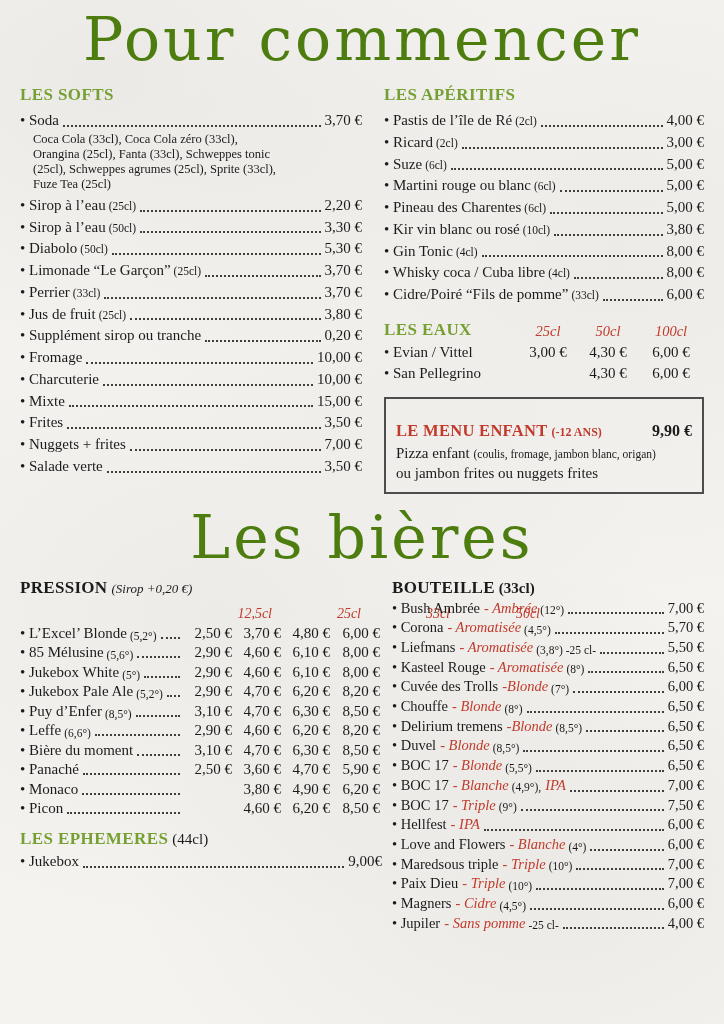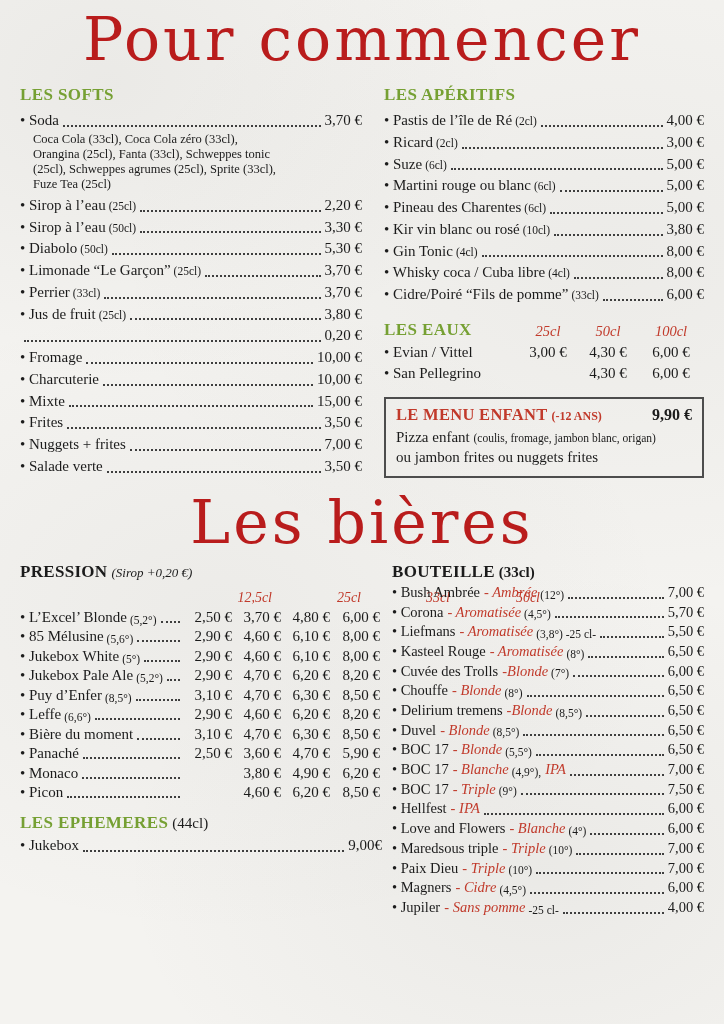--- a/index.html
+++ b/index.html
@@ -12,21 +12,21 @@
       radial-gradient(ellipse 400px 300px at 15% 8%, rgba(110,110,105,0.07), transparent),
       radial-gradient(ellipse 500px 350px at 85% 25%, rgba(110,110,105,0.06), transparent),
       radial-gradient(ellipse 450px 320px at 30% 60%, rgba(110,110,105,0.06), transparent),
       radial-gradient(ellipse 420px 300px at 75% 85%, rgba(110,110,105,0.07), transparent);
     overflow:hidden;
   }
   .page{width:724px;height:1024px;overflow:hidden;padding-top:6px;}
   .big-title{
     font-family:"DejaVu Serif","Liberation Serif",serif;
     font-size:60px;line-height:1.12;font-weight:400;
-    color:#b91c1c;text-align:center;letter-spacing:3px;
+    color:#4d7c0f;text-align:center;letter-spacing:3px;
   }
   .beers-title{margin-top:10px;}
   .cols{display:flex;padding:0 20px;}
   .top-cols{margin-top:12px;}
   .top-left{width:342px;margin-right:22px;flex:none;}
   .top-right{flex:1;min-width:0;}
   .beer-cols{margin-top:6px;}
   .beer-left{width:362px;margin-right:10px;flex:none;}
   .beer-right{flex:1;min-width:0;}
   .sec{font-weight:bold;font-size:17px;letter-spacing:.4px;}
@@ -38,21 +38,21 @@
   .mname{white-space:nowrap;}
   .sz{font-size:11.5px;margin-left:3px;}
   .leader{flex:1 1 10px;min-width:10px;border-bottom:2px dotted #3e3e3e;margin:0 4px 3px;}
   .mprice{white-space:nowrap;}
   .sub{font-size:12.5px;line-height:1.2;margin:-1px 0 4px 13px;width:252px;}
   .eaux{margin-top:16px;}
   .eaux-grid{display:grid;grid-template-columns:1fr 60px 60px 66px;align-items:end;}
   .col-head{color:#C13A2B;font-style:italic;font-size:14.5px;text-align:center;}
   .eaux-row{margin:4px 0;font-size:15px;}
   .eprice{text-align:center;}
-  .enfant{border:2px solid #4d4d4d;margin-top:15px;padding:6px 10px 9px;}
+  .enfant{border:2px solid #4d4d4d;margin-top:15px;padding:22px 10px 9px;}
   .enfant-head{display:flex;justify-content:space-between;align-items:baseline;margin-bottom:2px;}
   .red-head{color:#C13A2B;font-weight:bold;font-size:16.5px;letter-spacing:.3px;}
   .red-age{color:#C13A2B;font-weight:bold;font-size:12px;}
   .enfant-price{font-weight:bold;font-size:16px;}
   .enfant-line{font-size:15px;line-height:1.35;}
   .small-note{font-size:11.5px;}
   .press-head{margin-bottom:2px;}
   .black-head{font-weight:bold;font-size:17px;letter-spacing:.3px;}
   .head-note{font-style:italic;font-size:13px;}
   .bout-note{font-weight:bold;font-size:15px;}
@@ -120,20 +120,21 @@
             <span class="mprice">3,70 €</span>
           </div>
 
           <div class="mrow">
             <span class="mname bulleted"><span>Jus de fruit</span><span class="sz">(25cl)</span></span>
             <span class="leader"></span>
             <span class="mprice">3,80 €</span>
           </div>
 
           <div class="mrow">
+            <span class="mname bulleted"><span>Supplément sirop ou tranche</span></span>
             <span class="leader"></span>
             <span class="mprice">0,20 €</span>
           </div>
 
         </div>
 
       <div>
 
           <div class="mrow">
             <span class="mname bulleted"><span>Fromage</span></span>

